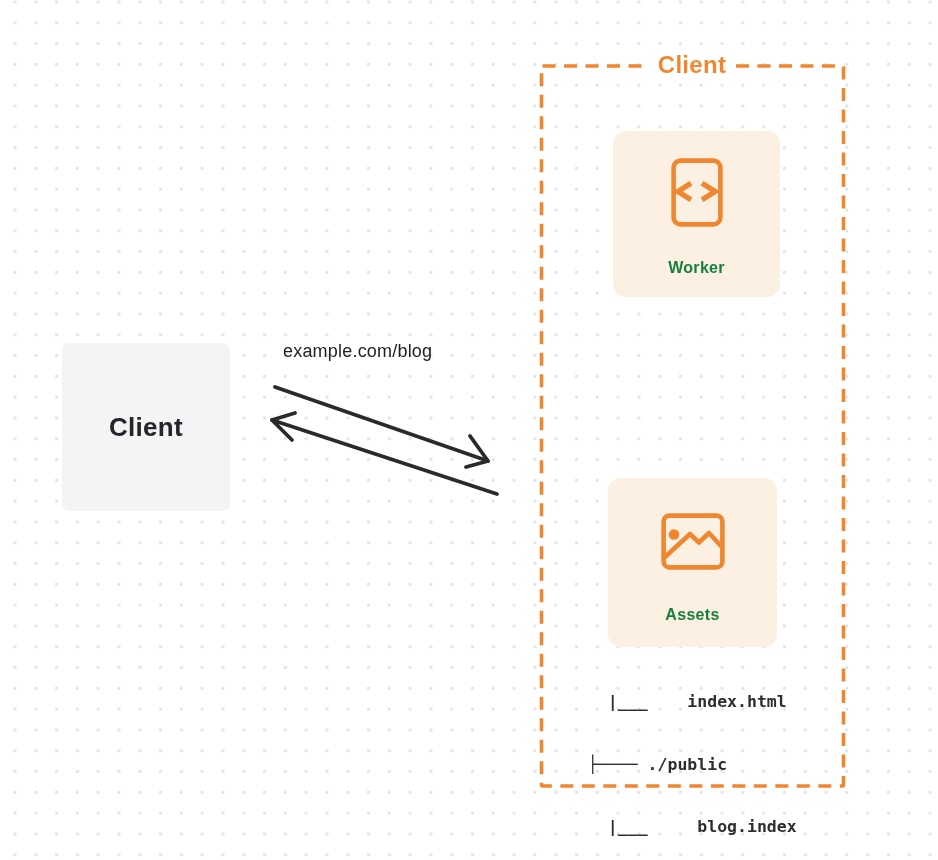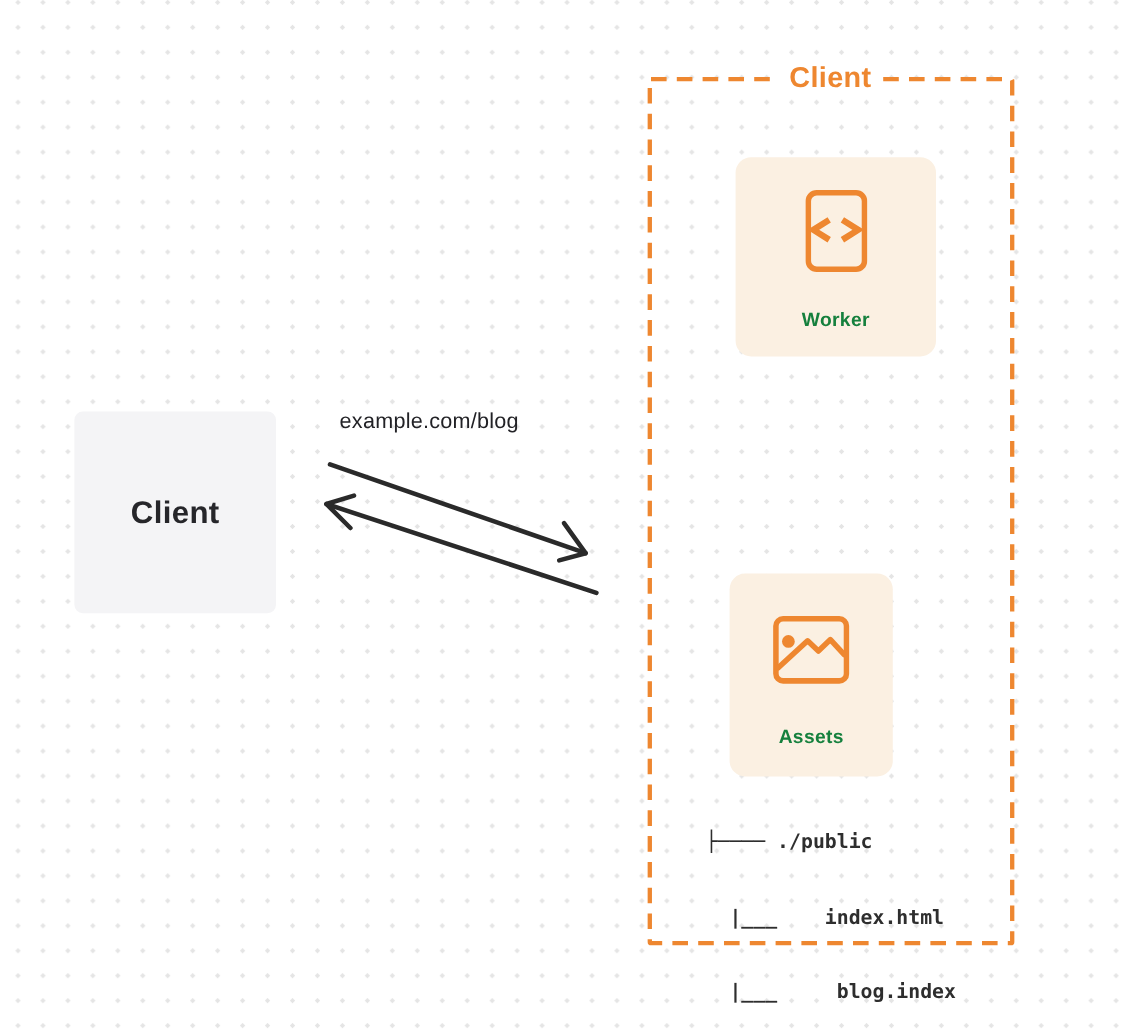--- a/index.html
+++ b/index.html
@@ -35,21 +35,21 @@
     font-weight:700;font-size:24px;color:#ee8730;letter-spacing:.3px;
     white-space:nowrap;
   }
 
   .card{
     position:absolute;background:#fbf0e2;border-radius:13px;
     display:flex;flex-direction:column;align-items:center;
     box-sizing:border-box;
   }
   .worker-card{left:613px;top:131px;width:167px;height:166px;padding:27px 0 20px 0;}
-  .assets-card{left:608px;top:478px;width:136px;height:169px;padding:35px 0 23px 0;}
+  .assets-card{left:608px;top:478px;width:169px;height:169px;padding:35px 0 23px 0;}
   .card-label{margin-top:auto;font-weight:700;font-size:16px;color:#15803d;letter-spacing:.3px;}
   .icon-stroke{fill:none;stroke:#ee8730;}
 
   .file-tree{
     position:absolute;left:588px;top:651px;
     font-family:"DejaVu Sans Mono",monospace;
     font-weight:700;font-size:16.5px;line-height:20.7px;
     color:#2e2e2e;white-space:pre;
   }
 </style>
@@ -90,19 +90,19 @@
   <div class="card assets-card">
     <svg width="64" height="57" viewBox="0 0 64 57">
       <rect class="icon-stroke" x="2.6" y="2.6" width="58.8" height="51.8" rx="6" stroke-width="4.6"></rect>
       <circle cx="13" cy="21.5" r="5.3" fill="#ee8730"></circle>
       <polyline class="icon-stroke" points="4.5,43.5 29,21 38,29.5 48,20 59.5,32.5" stroke-width="4.6" stroke-linejoin="round" stroke-linecap="round"></polyline>
     </svg>
     <span class="card-label">Assets</span>
   </div>
 
   <div class="file-tree">
+    <div>  |___    index.html</div>
     <div>├──── ./public</div>
-    <div>  |___    index.html</div>
     <div>  |___     blog.index</div>
     
   </div>
 
 </div>
 
 </body></html>

